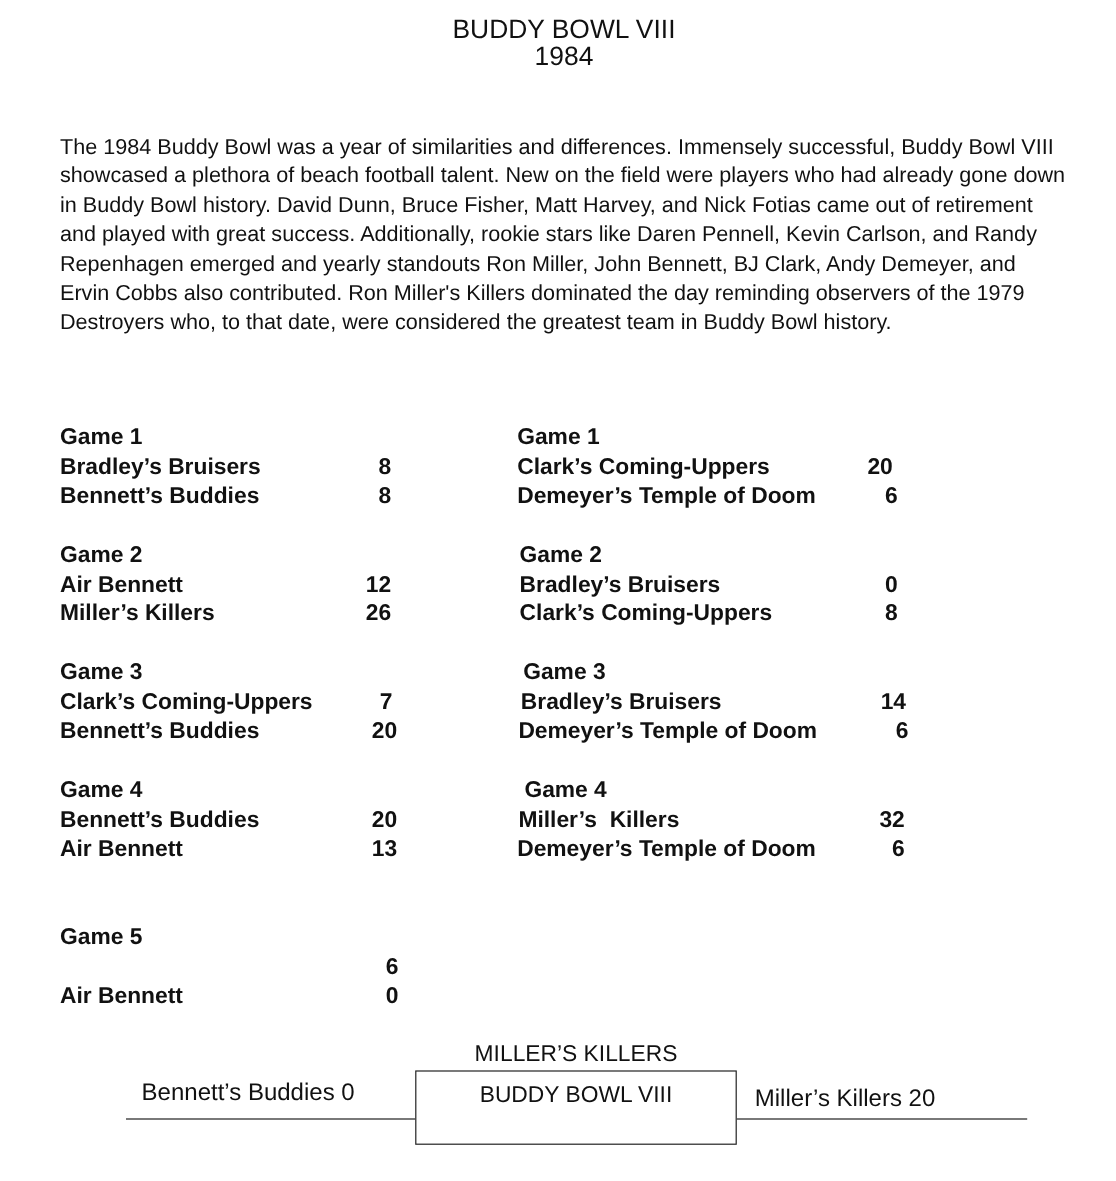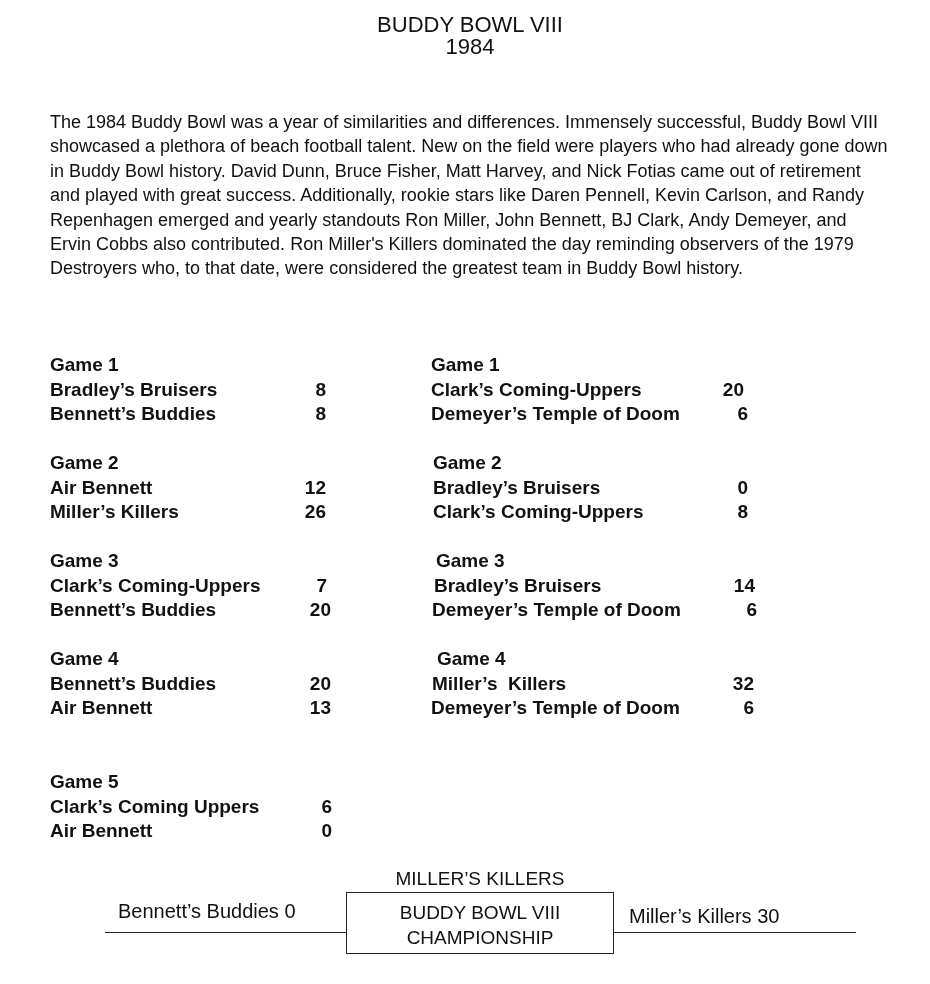--- a/index.html
+++ b/index.html
@@ -45,21 +45,21 @@
 </div>
 
 <div class="game" style="left:50px; top:647px; width:281px;">
   <div><span class="hdr">Game 4</span></div>
   <div class="row"><span>Bennett’s Buddies</span><span class="score">20</span></div>
   <div class="row"><span>Air Bennett</span><span class="score">13</span></div>
 </div>
 
 <div class="game" style="left:50px; top:770px; width:282px;">
   <div><span class="hdr">Game 5</span></div>
-  <div class="row"><span>Clark’s Coming Uppers</span><span class="score">6</span></div>
+  <div class="row"><span class="score">6</span></div>
   <div class="row"><span>Air Bennett</span><span class="score">0</span></div>
 </div>
 
 <div class="game" style="left:431px; top:353px; width:317px;">
   <div><span class="hdr">Game 1</span></div>
   <div class="row"><span>Clark’s Coming-Uppers</span><span class="score" style="right:4px;">20</span></div>
   <div class="row"><span>Demeyer’s Temple of Doom</span><span class="score">6</span></div>
 </div>
 
 <div class="game" style="left:433px; top:451px; width:315px;">
@@ -77,19 +77,18 @@
 <div class="game" style="left:432px; top:647px; width:322px;">
   <div><span class="hdr" style="margin-left:5px;">Game 4</span></div>
   <div class="row"><span style="white-space:pre;">Miller’s  Killers</span><span class="score">32</span></div>
   <div class="row" style="margin-left:-1px;"><span>Demeyer’s Temple of Doom</span><span class="score">6</span></div>
 </div>
 
 <div class="bracket-line" style="left:105px; width:241px;"></div>
 <div class="bracket-line" style="left:614px; width:242px;"></div>
 
 <div class="finalist" style="left:118px;">Bennett’s Buddies 0</div>
-<div class="finalist" style="left:629px; top:905px;">Miller’s Killers 30</div>
+<div class="finalist" style="left:629px; top:905px;">Miller’s Killers 20</div>
 
 <div class="champ-winner">MILLER’S KILLERS</div>
 <div class="champ-box">
   <div>BUDDY BOWL VIII</div>
-  <div>CHAMPIONSHIP</div>
 </div>
 
 </body></html>

